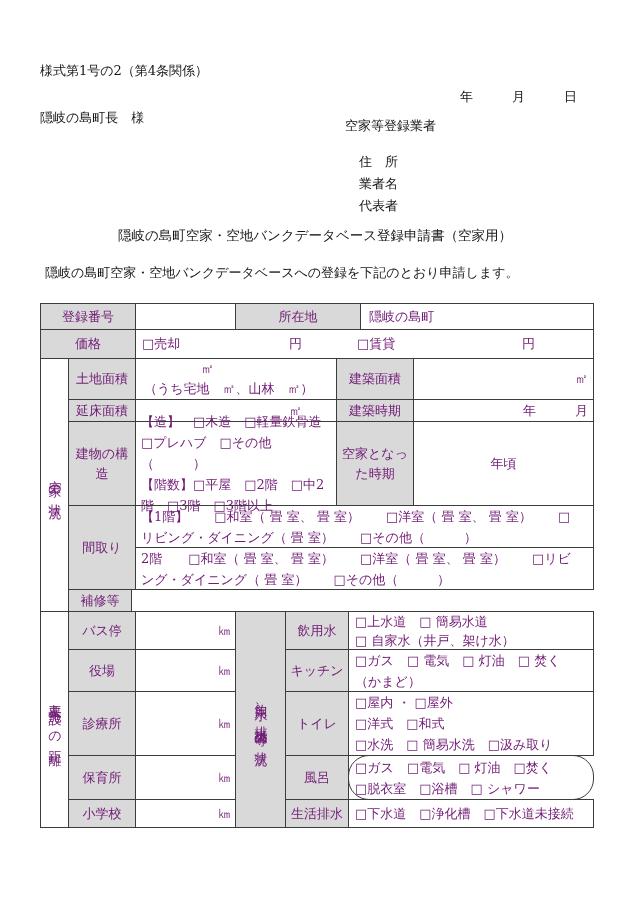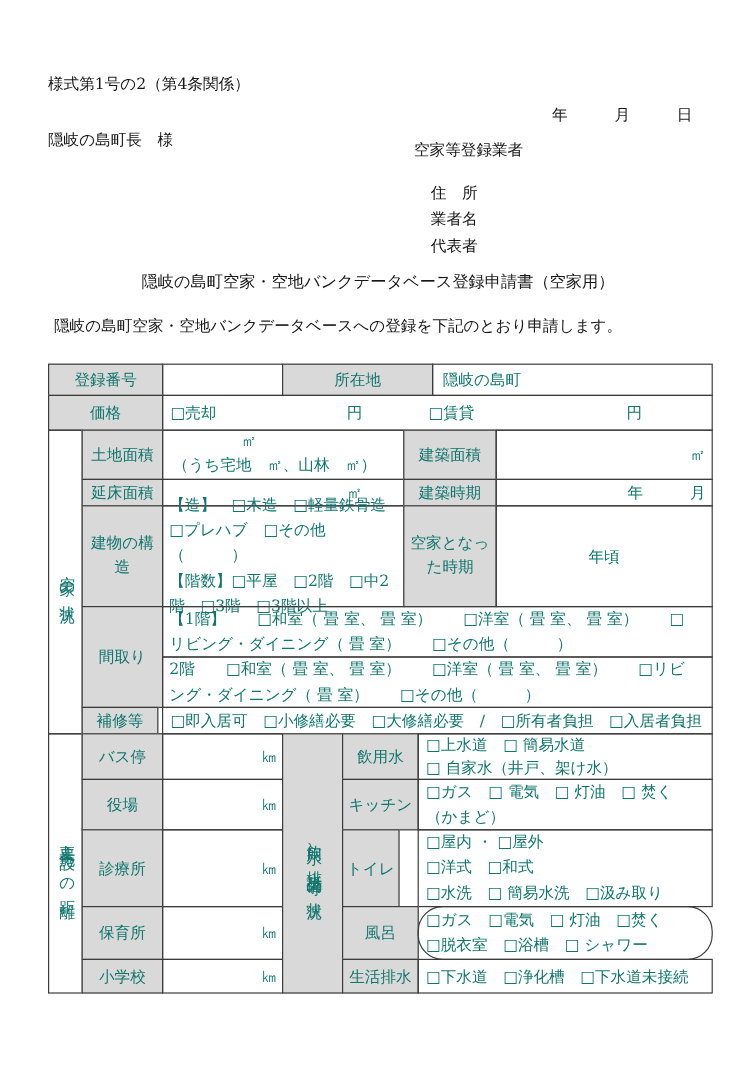--- a/index.html
+++ b/index.html
@@ -4,21 +4,21 @@
 <style>
   html,body{margin:0;padding:0;background:#888;}
   #page{
     position:relative;width:630px;height:903px;background:#ffffff;
     font-family:"DejaVu Serif","Liberation Serif",serif;
     color:#161616;overflow:hidden;
   }
   .txt{position:absolute;font-size:13px;line-height:1.45;white-space:pre;}
   .cell{
     position:absolute;box-sizing:border-box;border:1px solid #3c3c3c;
-    font-size:13px;color:#0f766e;display:flex;align-items:center;
+    font-size:13px;color:#701a75;display:flex;align-items:center;
   }
   .gray{background:#d9d9d9;}
   .c{justify-content:center;text-align:center;}
   .r{justify-content:flex-end;}
   .pre{white-space:pre-line;}
   .lh19{line-height:19px;}
   .lh20{line-height:20px;}
   .lh21{line-height:21px;}
   .vtext{
     writing-mode:vertical-rl;text-orientation:upright;
@@ -77,21 +77,20 @@
   <div class="cell gray c lh20" style="left:336px;top:421px;width:78px;height:85px;padding:0 3px;">空家となった時期</div>
   <div class="cell c" style="left:413px;top:421px;width:181px;height:85px;">年頃</div>
 
   <div class="cell gray c" style="left:68px;top:505px;width:68px;height:85px;">間取り</div>
   <div class="cell pre lh21" style="left:135px;top:505px;width:459px;height:43px;padding-left:5px;">【1階】　　□和室（ 畳 室、 畳 室）　　□洋室（ 畳 室、 畳 室）　　□
 リビング・ダイニング（ 畳 室）　　□その他（　　　）</div>
   <div class="cell pre lh21" style="left:135px;top:547px;width:459px;height:43px;padding-left:5px;">2階　　□和室（ 畳 室、 畳 室）　　□洋室（ 畳 室、 畳 室）　　□リビ
 ング・ダイニング（ 畳 室）　　□その他（　　　）</div>
 
   <div class="cell gray c" style="left:68px;top:589px;width:64px;height:23px;">補修等</div>
-  <div class="cell" style="left:135px;top:589px;width:459px;height:23px;padding-left:6px;white-space:pre;">□即入居可　□小修繕必要　□大修繕必要　/　□所有者負担　□入居者負担</div>
 
   <div class="cell vtext c" style="left:40px;top:611px;width:29px;height:217px;">主要施設への距離</div>
 
   <div class="cell gray c" style="left:68px;top:611px;width:68px;height:39px;">バス停</div>
   <div class="cell r" style="left:135px;top:611px;width:101px;height:39px;padding-right:4px;">㎞</div>
   <div class="cell gray c" style="left:68px;top:649px;width:68px;height:43px;">役場</div>
   <div class="cell r" style="left:135px;top:649px;width:101px;height:43px;padding-right:4px;">㎞</div>
   <div class="cell gray c" style="left:68px;top:691px;width:68px;height:65px;">診療所</div>
   <div class="cell r" style="left:135px;top:691px;width:101px;height:65px;padding-right:4px;">㎞</div>
   <div class="cell gray c" style="left:68px;top:755px;width:68px;height:45px;">保育所</div>
@@ -102,21 +101,21 @@
   <div class="cell gray vtext c" style="left:235px;top:611px;width:51px;height:217px;letter-spacing:2px;">飲用水、排水設備等の状況</div>
 
   <div class="cell gray c" style="left:285px;top:611px;width:64px;height:39px;">飲用水</div>
   <div class="cell pre lh19" style="left:348px;top:611px;width:246px;height:39px;padding-left:6px;">□上水道　□ 簡易水道
 □ 自家水（井戸、架け水）</div>
 
   <div class="cell gray c" style="left:285px;top:649px;width:64px;height:43px;">キッチン</div>
   <div class="cell pre lh21" style="left:348px;top:649px;width:246px;height:43px;padding-left:6px;">□ガス　□ 電気　□ 灯油　□ 焚く
 （かまど）</div>
 
-  <div class="cell gray c" style="left:285px;top:691px;width:48px;height:65px;">トイレ</div>
+  <div class="cell gray c" style="left:285px;top:691px;width:64px;height:65px;">トイレ</div>
   <div class="cell pre lh21" style="left:348px;top:691px;width:246px;height:65px;padding-left:6px;">□屋内 ・ □屋外
 □洋式　□和式
 □水洗　□ 簡易水洗　□汲み取り</div>
 
   <div class="cell gray c" style="left:285px;top:755px;width:64px;height:45px;">風呂</div>
   <div class="cell pre lh21" style="left:348px;top:755px;width:246px;height:45px;padding-left:6px;border-radius:21px;">□ガス　□電気　□ 灯油　□焚く
 □脱衣室　□浴槽　□ シャワー</div>
 
   <div class="cell gray c" style="left:285px;top:799px;width:64px;height:29px;">生活排水</div>
   <div class="cell" style="left:348px;top:799px;width:246px;height:29px;padding-left:6px;white-space:pre;">□下水道　□浄化槽　□下水道未接続</div>

